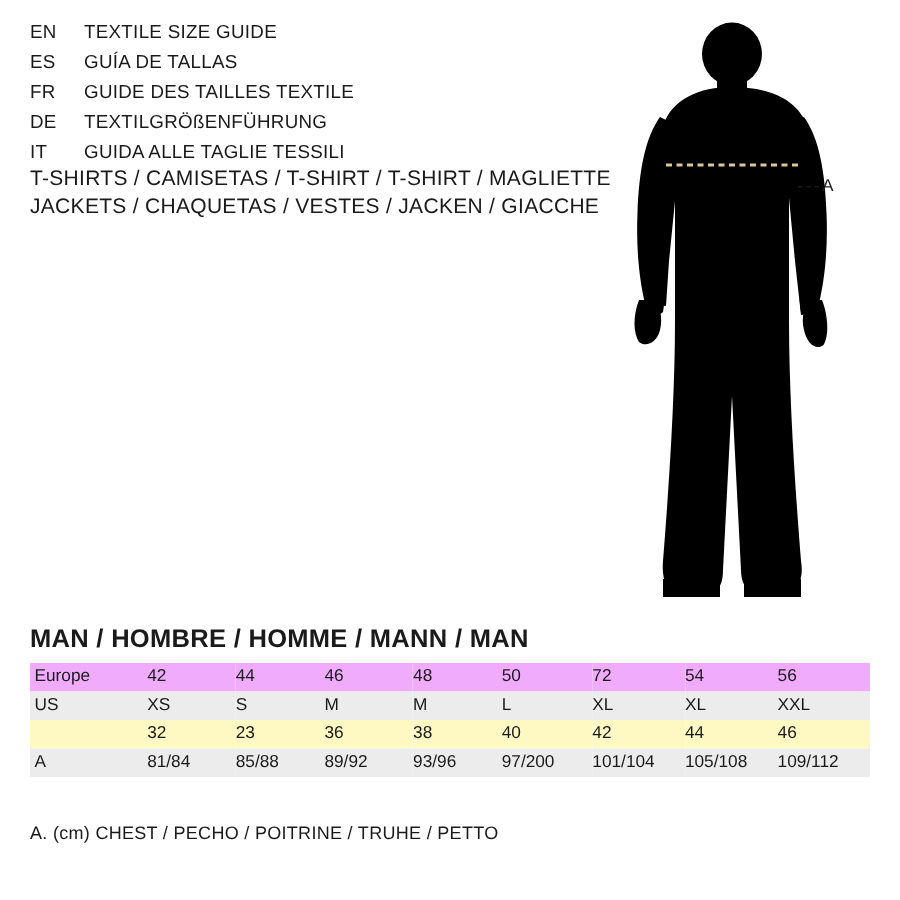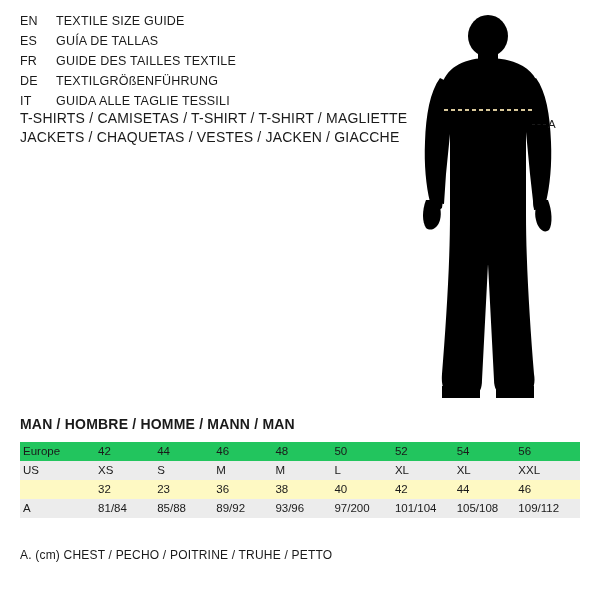--- a/index.html
+++ b/index.html
@@ -73,21 +73,21 @@
     top: 110px;
     width: 14px;
     border-top: 1.4px dashed #1a1a1a;
   }
 
   
   #table-title {
     position: absolute;
     left: 20px;
     top: 416px;
-    font-size: 14px;
+    font-size: 17px;
     font-weight: bold;
     letter-spacing: 0.2px;
     white-space: nowrap;
   }
   #size-table {
     position: absolute;
     left: 20px;
     top: 442px;
     width: 560px;
     border-collapse: collapse;
@@ -99,21 +99,21 @@
     line-height: 19px;
     text-align: left;
     font-weight: normal;
     vertical-align: middle;
   }
   #size-table th:first-child,
   #size-table td:first-child { padding-left: 3px; width: 88px; }
   #size-table td.val { width: 67px; }
   tr.head-row { background: #c9c9c9; }
   tr.head-row th { font-size: 11.5px; }
-  tr.shade { background: #22c55e; }
+  tr.shade { background: #f0abfc; }
   tr.light { background: #ececec; padding-left: 16px; }
   tr.shade2 { background: #fef9c3; }
   tr.light2 { background: #ececec; }
 
   #table-note {
     position: absolute;
     left: 20px;
     top: 548px;
     font-size: 12px;
     letter-spacing: 0.2px;
@@ -219,21 +219,21 @@
 
 <table id="size-table">
   <tbody>
     <tr class="shade">
       <td>Europe</td>
       <td class="val">42</td>
       <td class="val">44</td>
       <td class="val">46</td>
       <td class="val">48</td>
       <td class="val">50</td>
-      <td class="val">52</td>
+      <td class="val">72</td>
       <td class="val">54</td>
       <td class="val">56</td>
     </tr>
     <tr class="light">
       <td>US</td>
       <td class="val">XS</td>
       <td class="val">S</td>
       <td class="val">M</td>
       <td class="val">M</td>
       <td class="val">L</td>

